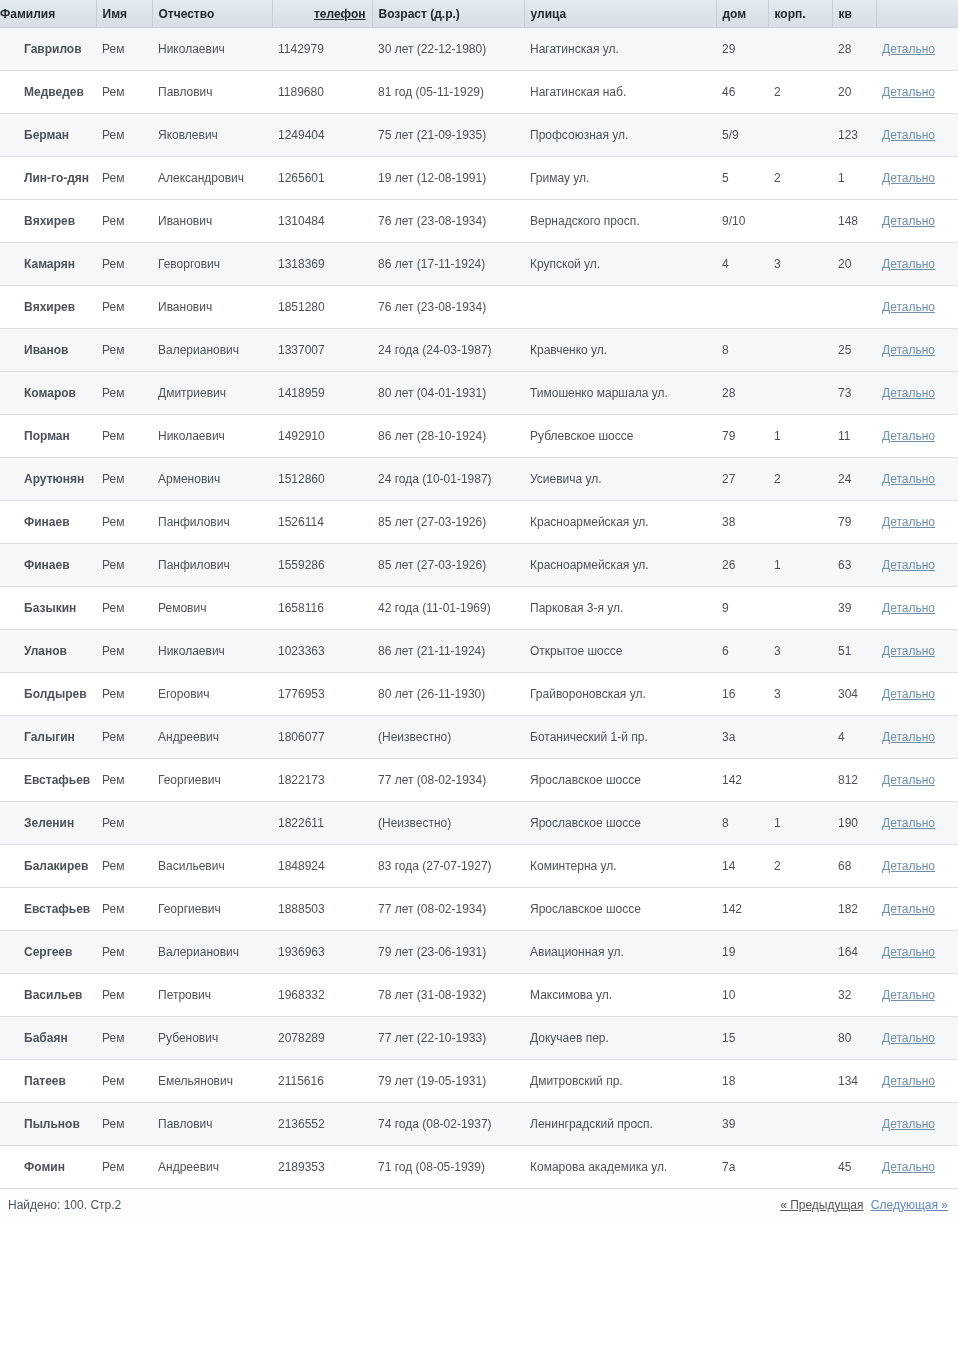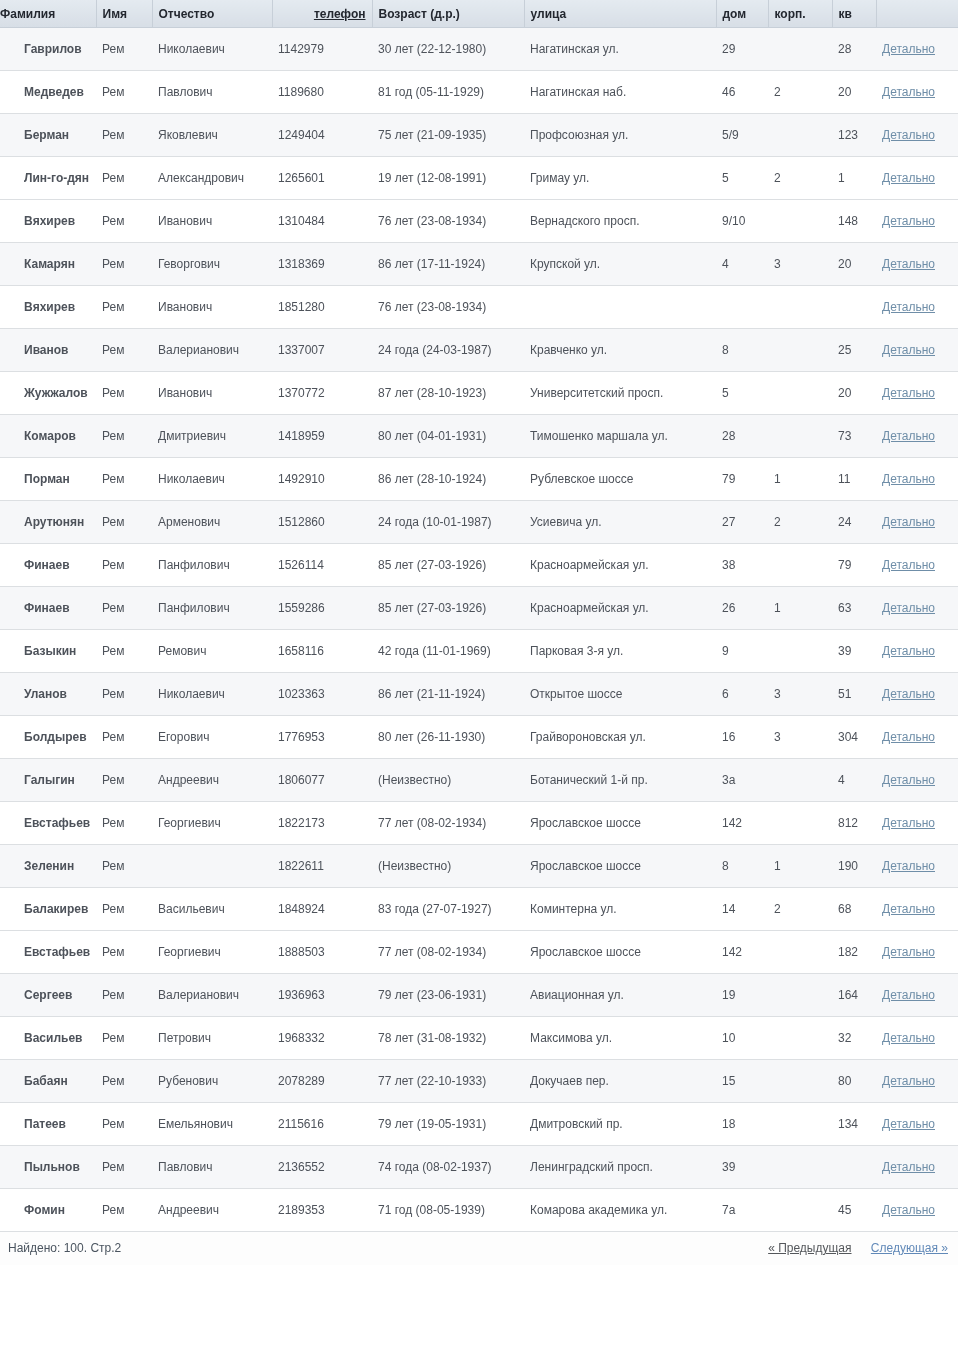--- a/index.html
+++ b/index.html
@@ -60,21 +60,21 @@
   .footer{
     display:flex;
     justify-content:space-between;
     align-items:center;
     padding:9px 10px 10px 8px;
     background:#fdfdfd;
   }
   .footer .found{color:var(--footer-text);}
   .pager a{text-decoration:underline;}
   .pager a.prev{color:var(--prev-link);}
-  .pager a.next{color:var(--next-link);margin-left:16px;}
+  .pager a.next{color:var(--next-link);margin-left:4px;}
 </style>
 </head>
 <body>
 
 <table>
   <colgroup>
     <col style="width:96px">
       <col style="width:56px">
       <col style="width:120px">
     <col style="width:100px">
@@ -189,32 +189,20 @@
         <td class="c1">Рем</td>
         <td class="c2">Валерианович</td>
         <td class="c3">1337007</td>
         <td class="c4">24 года (24-03-1987)</td>
         <td class="c5">Кравченко ул.</td>
         <td class="c6">8</td>
         <td class="c7"></td>
         <td class="c8">25</td>
         <td class="c9"><a class="details" href="#">Детально</a></td>
       </tr>
-      <tr class="even">
-        <td class="c0">Жужжалов</td>
-        <td class="c1">Рем</td>
-        <td class="c2">Иванович</td>
-        <td class="c3">1370772</td>
-        <td class="c4">87 лет (28-10-1923)</td>
-        <td class="c5">Университетский просп.</td>
-        <td class="c6">5</td>
-        <td class="c7"></td>
-        <td class="c8">20</td>
-        <td class="c9"><a class="details" href="#">Детально</a></td>
-      </tr>
       <tr class="odd">
         <td class="c0">Комаров</td>
         <td class="c1">Рем</td>
         <td class="c2">Дмитриевич</td>
         <td class="c3">1418959</td>
         <td class="c4">80 лет (04-01-1931)</td>
         <td class="c5">Тимошенко маршала ул.</td>
         <td class="c6">28</td>
         <td class="c7"></td>
         <td class="c8">73</td>

